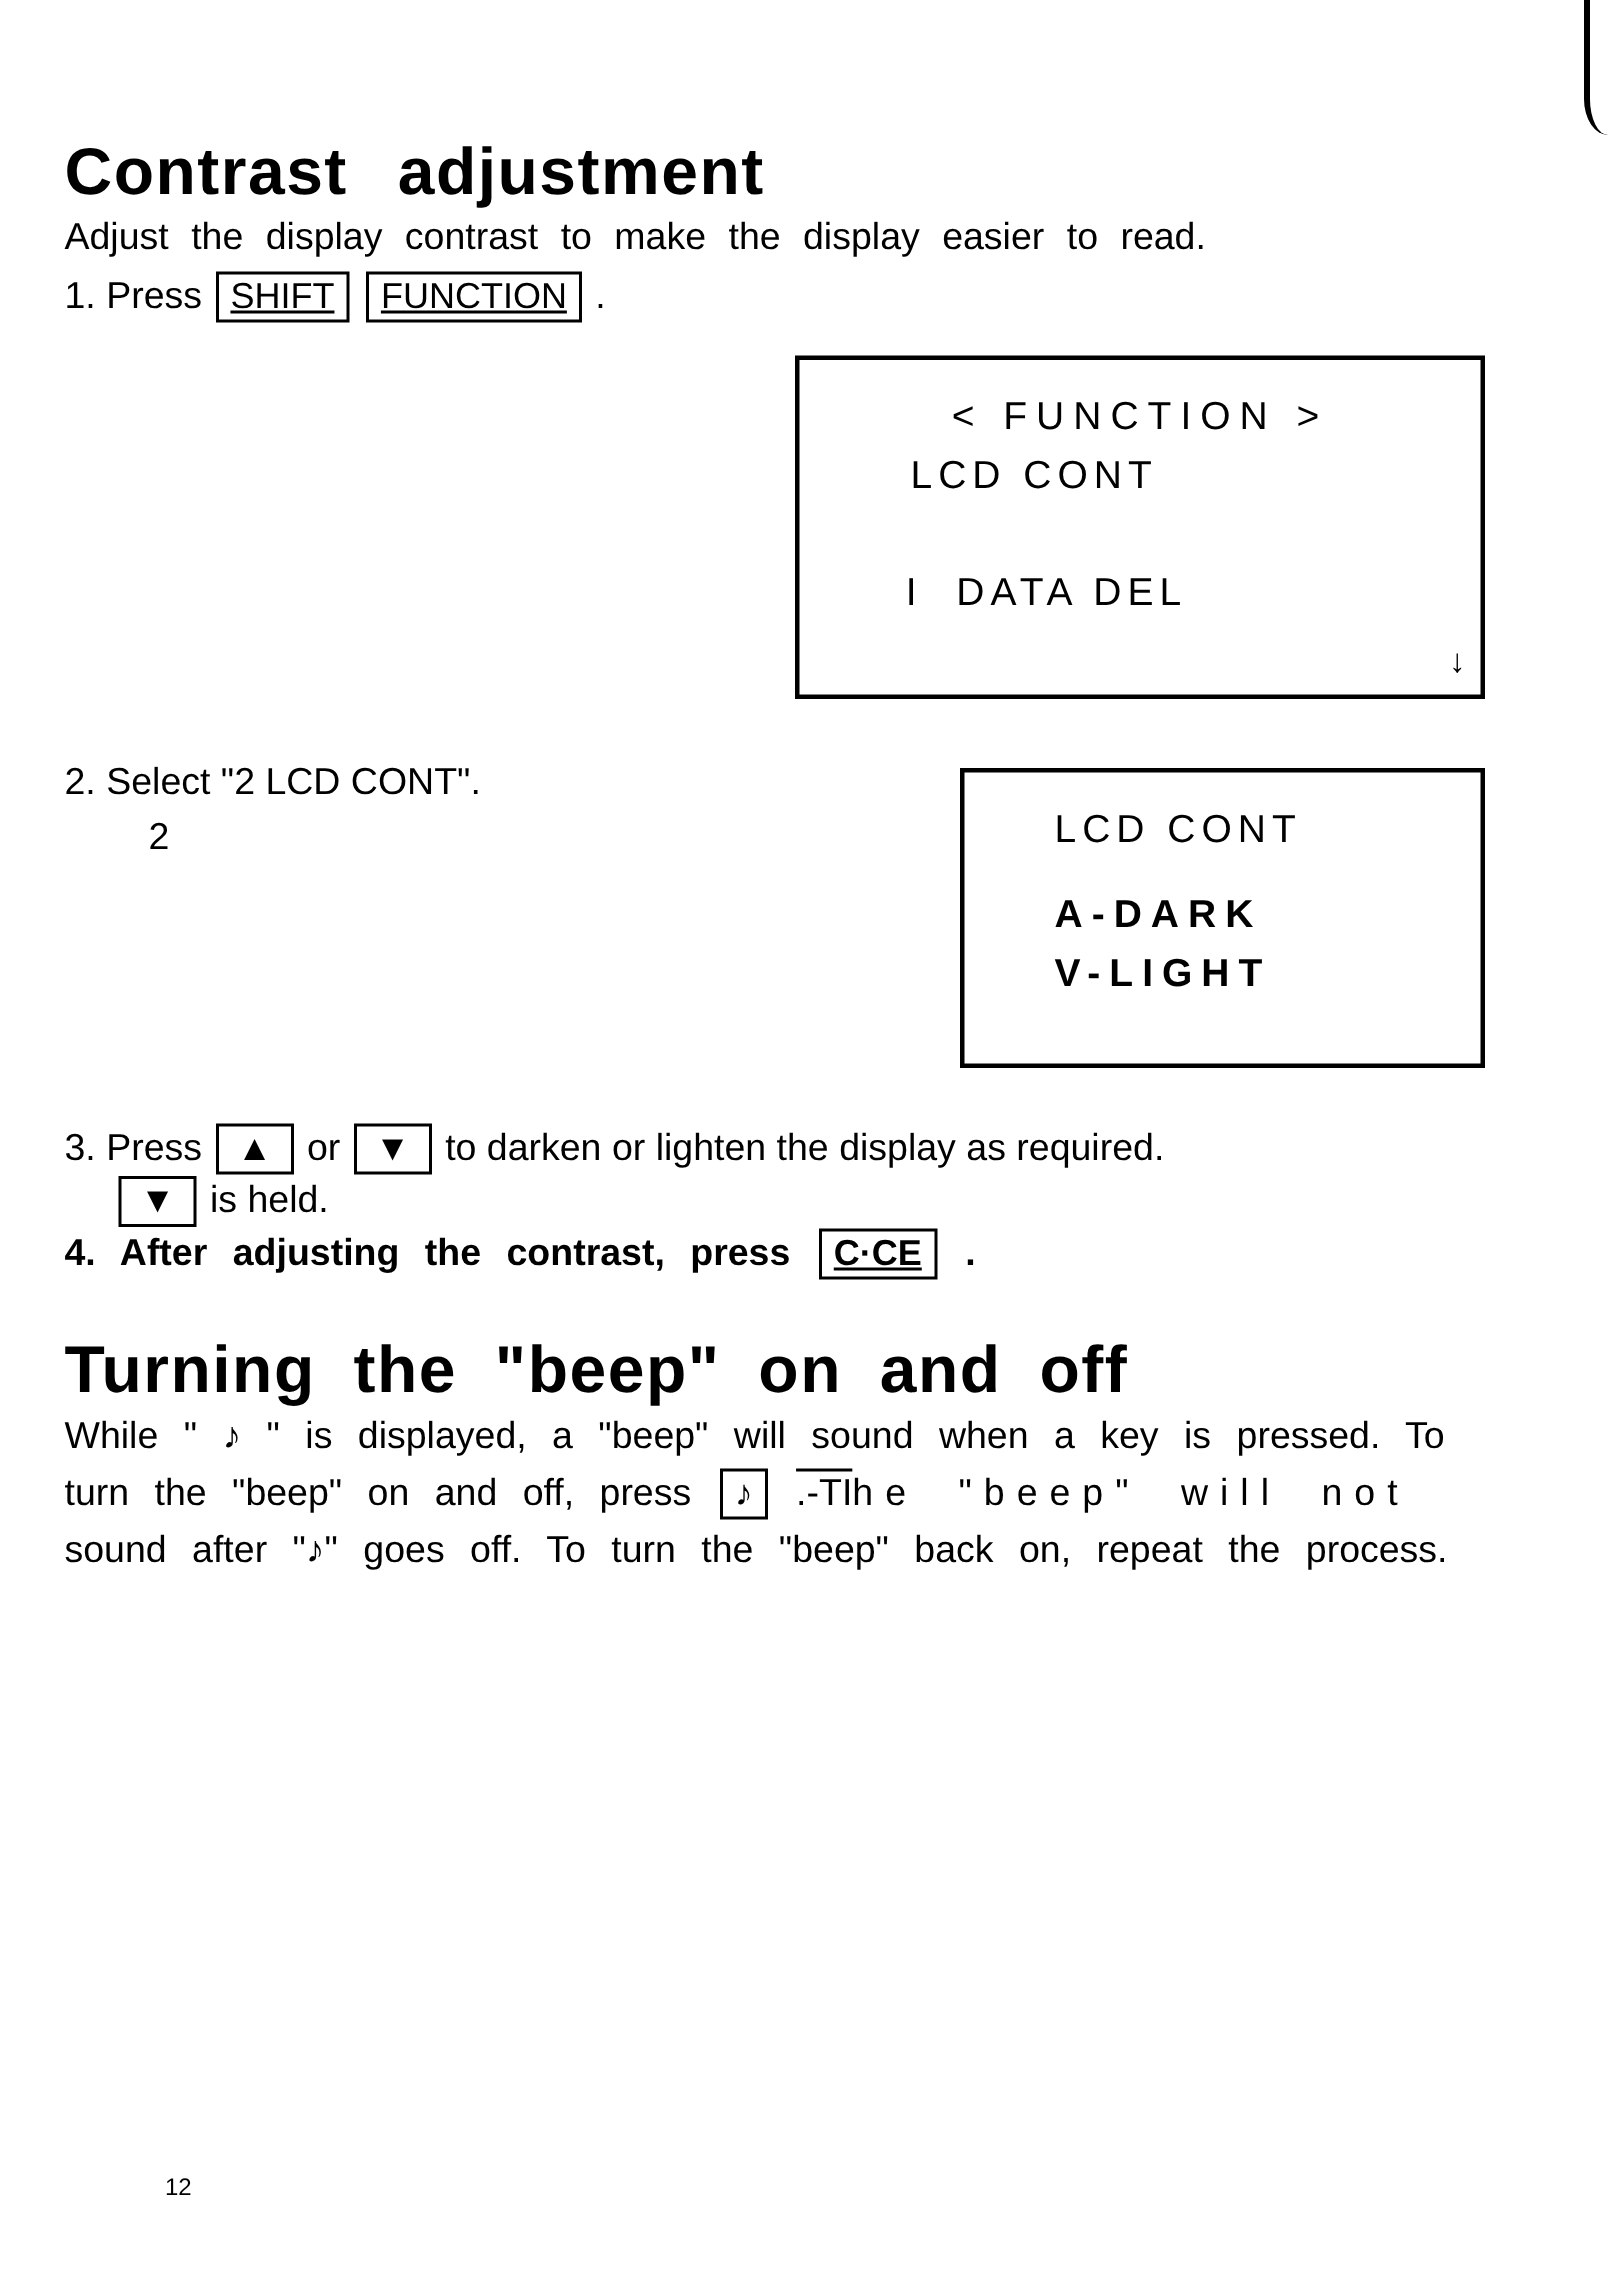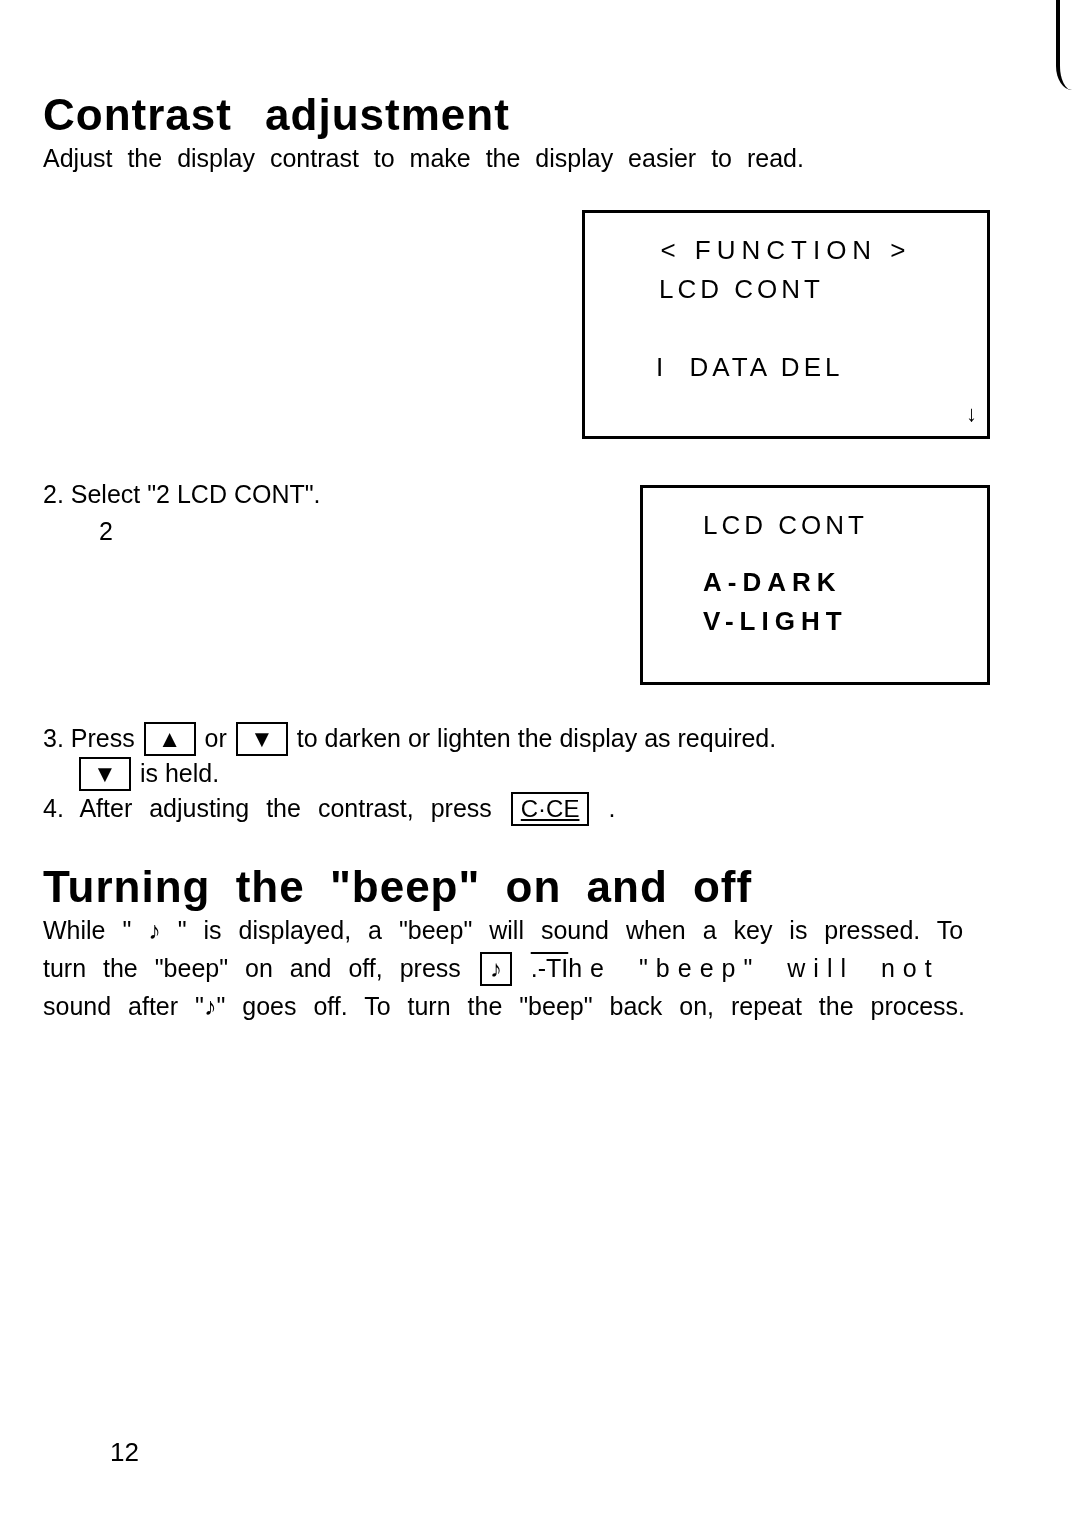--- a/index.html
+++ b/index.html
@@ -72,22 +72,22 @@
     box-sizing: border-box;
     padding: 18px 26px 10px 26px;
     font-family: Arial, Helvetica, sans-serif;
     font-size: 26px;
     letter-spacing: 4px;
     line-height: 1.5;
     position: relative;
     margin-left: auto;
   }
   .screen-block-1 {
-    width: 408px;
-    margin-top: 34px;
+    width: 460px;
+    margin-top: 22px;
     margin-bottom: 38px;
     min-height: 200px;
   }
   .screen-block-2 {
     width: 350px;
     margin-top: 8px;
     margin-bottom: 36px;
     min-height: 200px;
   }
   .screen-line { white-space: pre; }
@@ -106,34 +106,39 @@
   .row .left {
     flex: 1 1 auto;
   }
   .note-sym {
     font-family: Arial, sans-serif;
   }
   .pagenum {
     position: absolute;
     bottom: 55px;
     left: 110px;
-    font-size: 26px;
+    font-size: 16px;
   }
   .wide { letter-spacing: 6px; font-weight: bold; }
   .wider { letter-spacing: 8px; word-spacing: 12px; }
 </style>
 </head>
 <body>
 <div class="page">
 
 <div class="binding-mark"></div>
 
 <h1>Contrast adjustment</h1>
 <p class="body-text">Adjust the display contrast to make the display easier to read.</p>
 
+<p class="step">
+  <span>1. Press </span>
+  <span class="keycap">SHIFT</span>
+  <span class="keycap">FUNCTION</span> .
+</p>
 
 <div class="screen screen-block-1">
   <div class="screen-line c">&lt; FUNCTION &gt;</div>
   <div class="screen-line" style="padding-left:48px">LCD CONT</div>
   <div class="screen-line">
     <span>I  </span><span>DATA DEL</span>
   </div>
   <div class="screen-arrow">↓</div>
 </div>
 
@@ -154,21 +159,21 @@
   <span>3. Press </span>
   <span class="keycap arrow">▲</span>
   <span> or </span>
   <span class="keycap arrow">▼</span>
   <span> to darken or lighten the display as required.</span>
 </p>
 <p class="step indent">
   <span class="keycap arrow">▼</span>
   <span> is held.</span>
 </p>
-<p class="step" style="word-spacing:10px;">
+<p class="step" style="word-spacing:10px;font-weight:bold;">
   <span>4. After adjusting the contrast, press </span>
   <span class="keycap">C·CE</span> .
 </p>
 
 <h1 style="margin-top:36px; word-spacing:12px;">Turning the "beep" on and off</h1>
 <p class="body-text" style="word-spacing:10px;">
   <span>While " </span><span class="note-sym">♪</span><span> " is displayed, a "beep" will sound when a key is pressed. To</span>
 </p>
 <p class="body-text" style="word-spacing:10px;">
   <span>turn the "beep" on and off, press </span>

